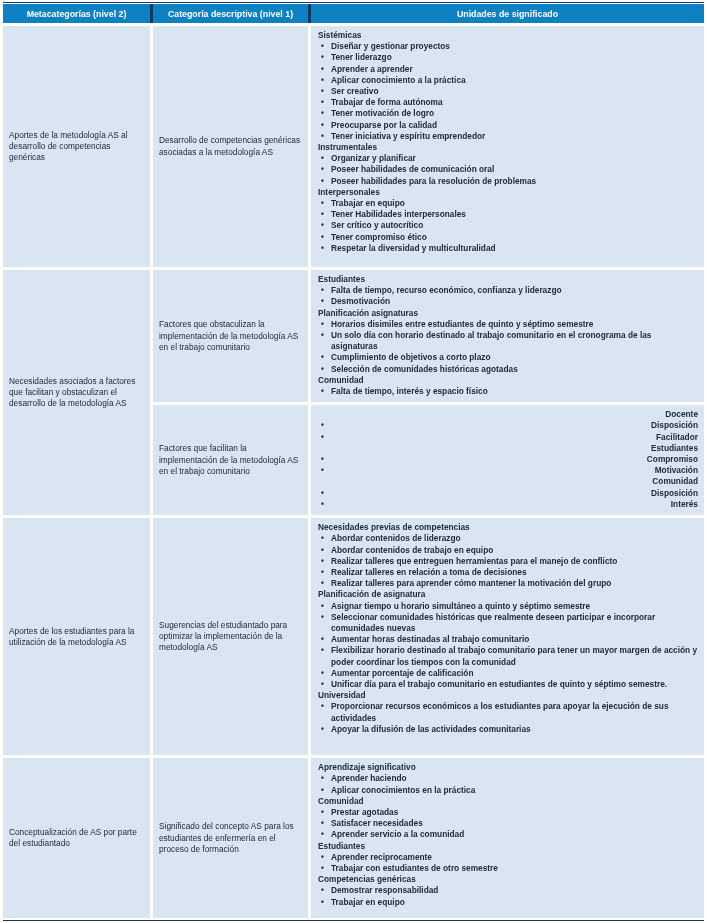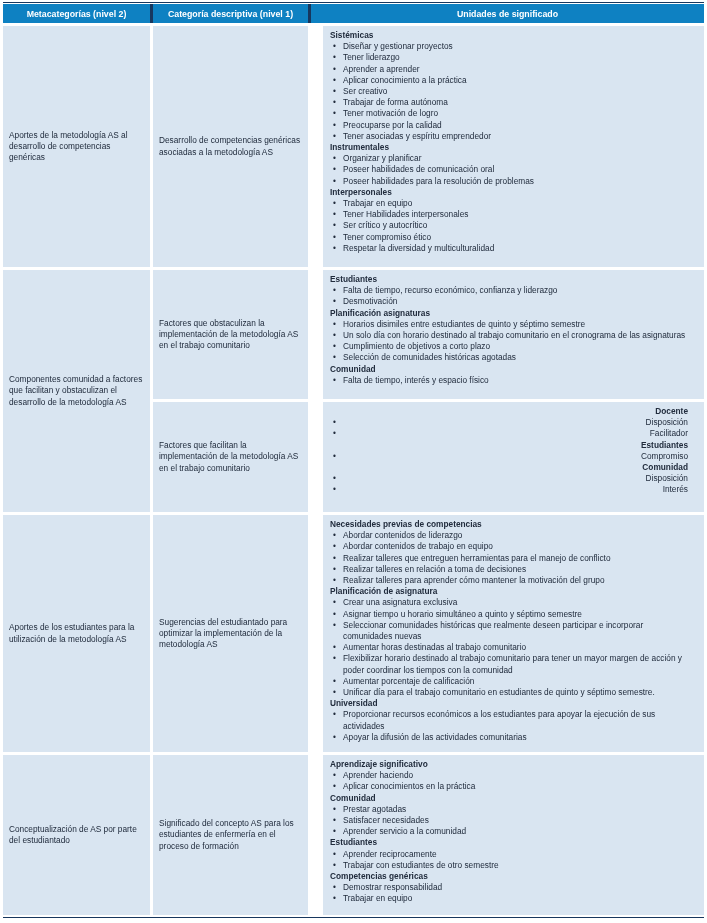--- a/index.html
+++ b/index.html
@@ -44,31 +44,32 @@
     box-sizing: border-box;
     font-size: 8.3px;
     line-height: 11.2px;
   }
   .meta, .cat {
     display: flex;
     align-items: center;
     padding: 4px 4px 4px 6px;
   }
   .rowspan2 { grid-row: span 2; }
-  .units { padding: 4px 16px 5px 7px; margin-left: 12px; }
+  .units { padding: 4px 6px 5px 7px; }
   .u1 { min-height: 241px; }
   .u2a { min-height: 129px; }
   .u2b { min-height: 110px; text-align: right; }
   .u3 { min-height: 237px; }
   .u4 { min-height: 160px; }
 
   .group-title { font-weight: bold; }
   ul.bullets {
     margin: 0; padding: 0;
     list-style: none;
+    font-weight: bold;
   }
   ul.bullets li {
     position: relative;
     padding-left: 13px;
   }
   ul.bullets li::before {
     content: "\2022";
     position: absolute;
     left: 3px;
     top: 0;
@@ -95,39 +96,39 @@
         <div class="group-title">Sistémicas</div>
         <ul class="bullets">
           <li>Diseñar y gestionar proyectos</li>
           <li>Tener liderazgo</li>
           <li>Aprender a aprender</li>
           <li>Aplicar conocimiento a la práctica</li>
           <li>Ser creativo</li>
           <li>Trabajar de forma autónoma</li>
           <li>Tener motivación de logro</li>
           <li>Preocuparse por la calidad</li>
-          <li>Tener asociadas y espíritu emprendedor</li>
+          <li>Tener iniciativa y espíritu emprendedor</li>
         </ul>
         <div class="group-title">Instrumentales</div>
         <ul class="bullets">
           <li>Organizar y planificar</li>
           <li>Poseer habilidades de comunicación oral</li>
           <li>Poseer habilidades para la resolución de problemas</li>
         </ul>
         <div class="group-title">Interpersonales</div>
         <ul class="bullets">
           <li>Trabajar en equipo</li>
           <li>Tener Habilidades interpersonales</li>
           <li>Ser crítico y autocrítico</li>
           <li>Tener compromiso ético</li>
           <li>Respetar la diversidad y multiculturalidad</li>
         </ul>
       </div>
 
-    <div class="cell meta rowspan2">Componentes comunidad a factores que facilitan y obstaculizan el desarrollo de la metodología AS</div>
+    <div class="cell meta rowspan2">Necesidades asociados a factores que facilitan y obstaculizan el desarrollo de la metodología AS</div>
     <div class="cell cat">Factores que obstaculizan la implementación de la metodología AS en el trabajo comunitario</div>
     <div class="cell units u2a">
         <div class="group-title">Estudiantes</div>
         <ul class="bullets">
           <li>Falta de tiempo, recurso económico, confianza y liderazgo</li>
           <li>Desmotivación</li>
         </ul>
         <div class="group-title">Planificación asignaturas</div>
         <ul class="bullets">
           <li>Horarios disimiles entre estudiantes de quinto y séptimo semestre</li>
@@ -143,20 +144,21 @@
     <div class="cell cat">Factores que facilitan la implementación de la metodología AS en el trabajo comunitario</div>
     <div class="cell units u2b">
         <div class="group-title">Docente</div>
         <ul class="bullets">
           <li>Disposición</li>
           <li>Facilitador</li>
         </ul>
         <div class="group-title">Estudiantes</div>
         <ul class="bullets">
           <li>Compromiso</li>
+          <li>Motivación</li>
         </ul>
         <div class="group-title">Comunidad</div>
         <ul class="bullets">
           <li>Disposición</li>
           <li>Interés</li>
         </ul>
       </div>
 
     <div class="cell meta">Aportes de los estudiantes para la utilización de la metodología AS</div>
     <div class="cell cat">Sugerencias del estudiantado para optimizar la implementación de la metodología AS</div>
@@ -164,21 +166,20 @@
         <div class="group-title">Necesidades previas de competencias</div>
         <ul class="bullets">
           <li>Abordar contenidos de liderazgo</li>
           <li>Abordar contenidos de trabajo en equipo</li>
           <li>Realizar talleres que entreguen herramientas para el manejo de conflicto</li>
           <li>Realizar talleres en relación a toma de decisiones</li>
           <li>Realizar talleres para aprender cómo mantener la motivación del grupo</li>
         </ul>
         <div class="group-title">Planificación de asignatura</div>
         <ul class="bullets">
-          <li>Crear una asignatura exclusiva</li>
           <li>Asignar tiempo u horario simultáneo a quinto y séptimo semestre</li>
           <li>Seleccionar comunidades históricas que realmente deseen participar e incorporar comunidades nuevas</li>
           <li>Aumentar horas destinadas al trabajo comunitario</li>
           <li>Flexibilizar horario destinado al trabajo comunitario para tener un mayor margen de acción y poder coordinar los tiempos con la comunidad</li>
           <li>Aumentar porcentaje de calificación</li>
           <li>Unificar día para el trabajo comunitario en estudiantes de quinto y séptimo semestre.</li>
         </ul>
         <div class="group-title">Universidad</div>
         <ul class="bullets">
           <li>Proporcionar recursos económicos a los estudiantes para apoyar la ejecución de sus actividades</li>

